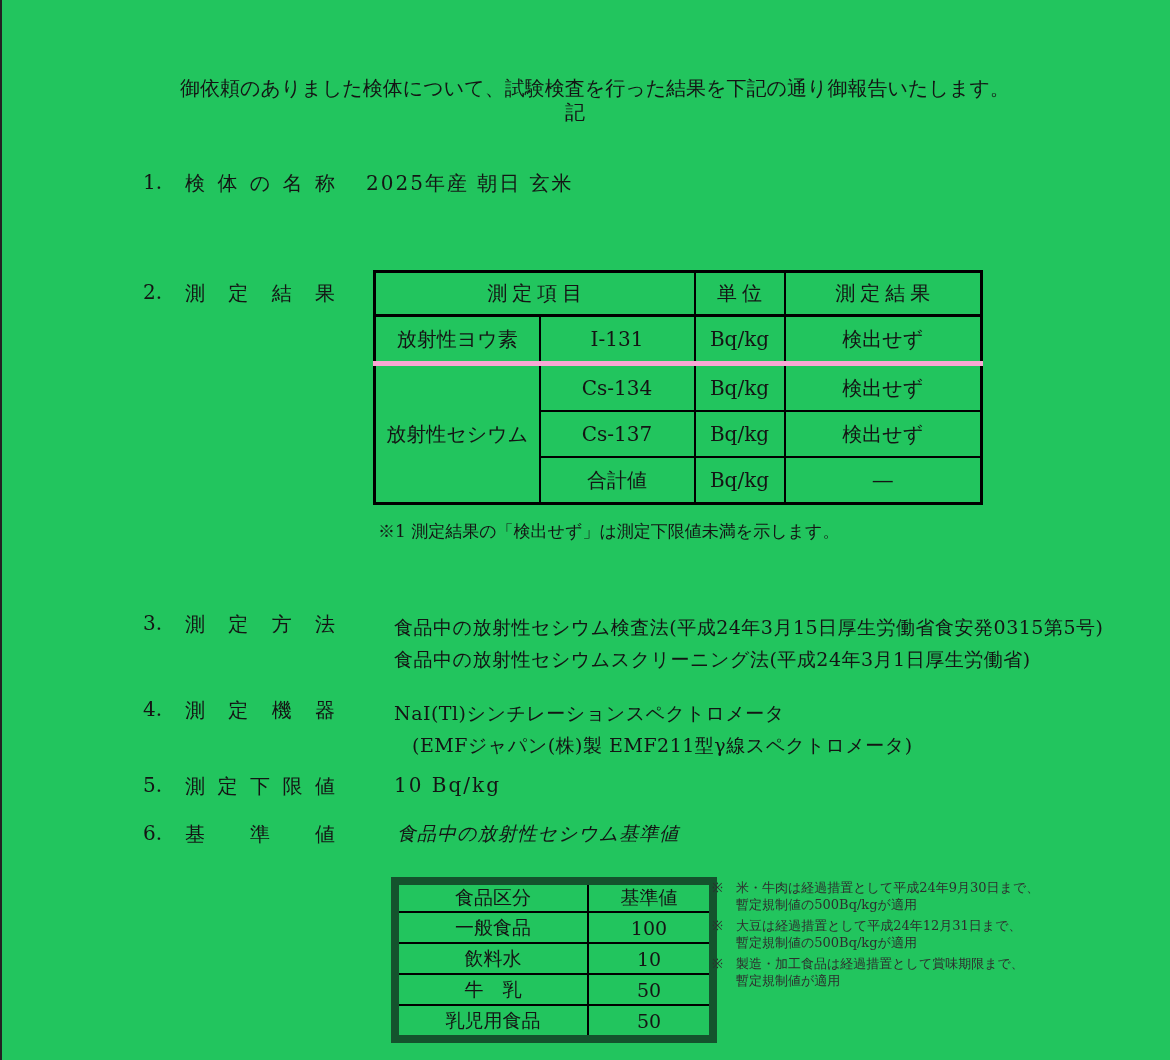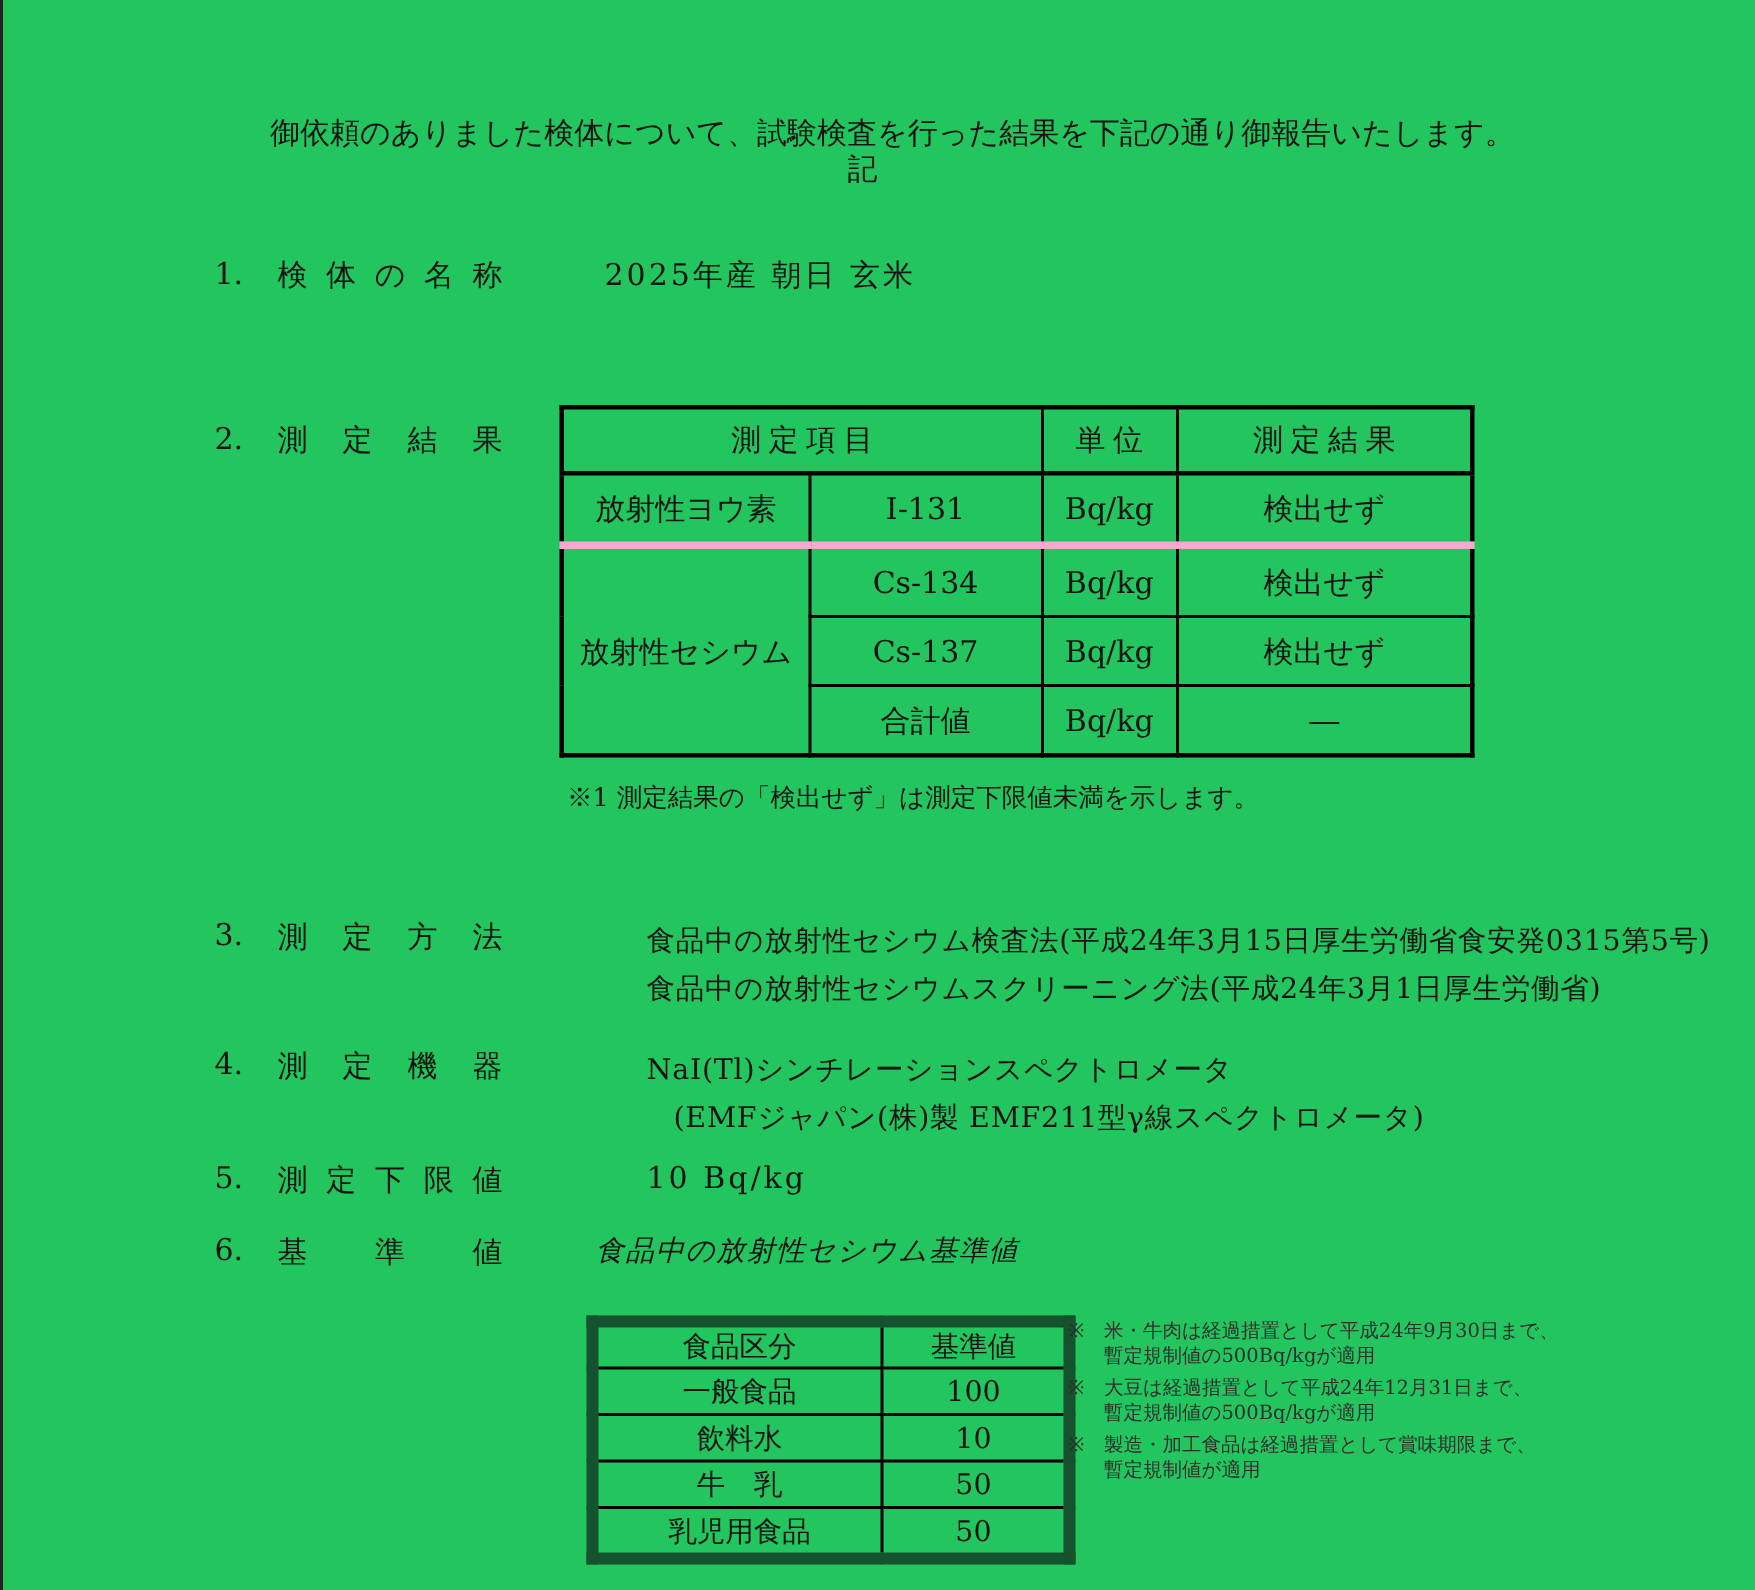--- a/index.html
+++ b/index.html
@@ -13,21 +13,21 @@
     padding-left:23px;
   }
   .edge-line{position:absolute;left:0;top:0;width:2px;height:1060px;background:#222;}
 
   .intro{position:absolute;left:180px;top:55px;font-size:20px;white-space:nowrap;}
   .ki{position:absolute;left:0;top:99px;width:1150px;text-align:center;font-size:20px;}
 
   .item{position:absolute;left:143px;font-size:20px;white-space:nowrap;display:flex;align-items:flex-start;}
   .item .num{display:inline-block;width:42px;}
   .item .label{
-    display:inline-block;width:150px;margin-right:68px;
+    display:inline-block;width:150px;margin-right:31px;
     text-align:justify;text-align-last:justify;
   }
   .item .value{letter-spacing:2px;}
   .val-block{font-size:19px;line-height:32px;letter-spacing:0.5px;}
   .val-indent{margin-left:28px;}
   .line2-indent{padding-left:18px;}
   .item-6 .label{margin-right:62px;}
   .item-6 .value{letter-spacing:1px;font-size:19px;font-style:italic;}
 
   table{border-collapse:collapse;table-layout:fixed;}

